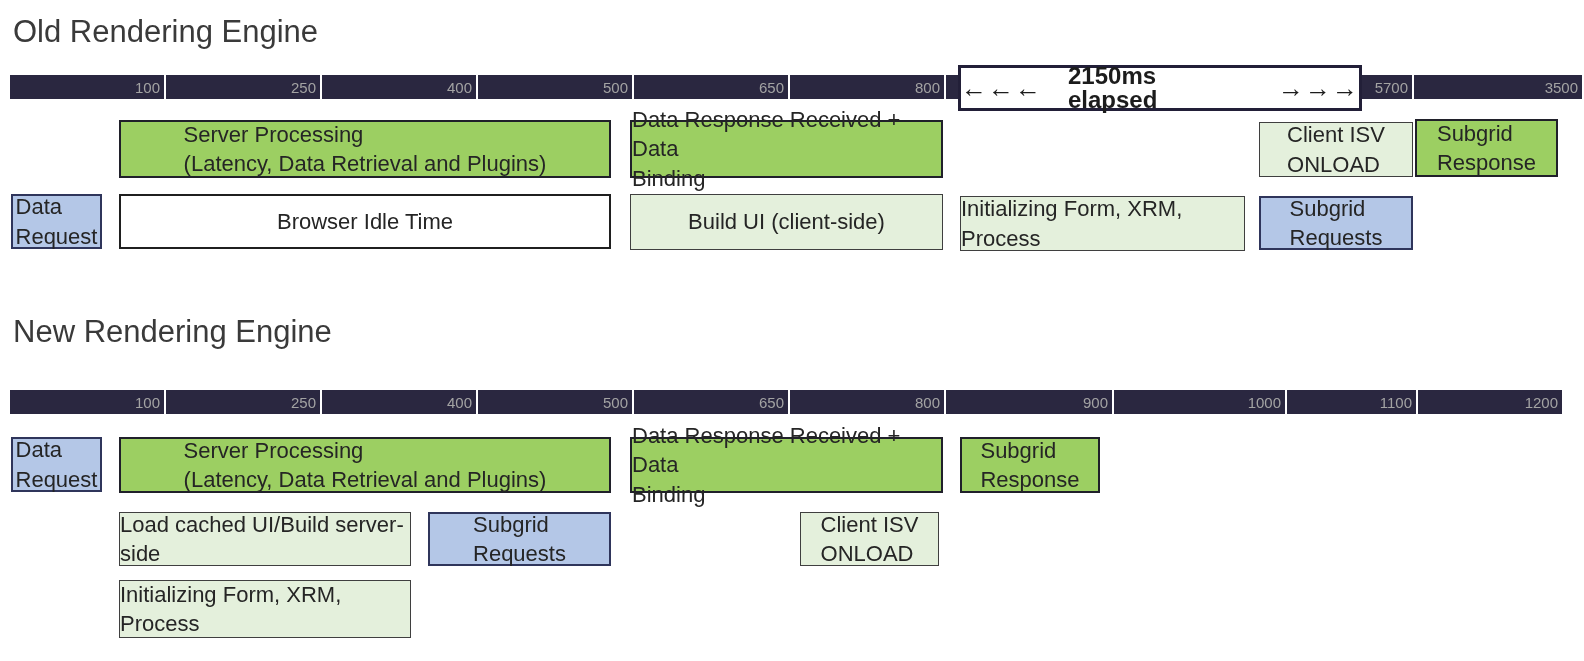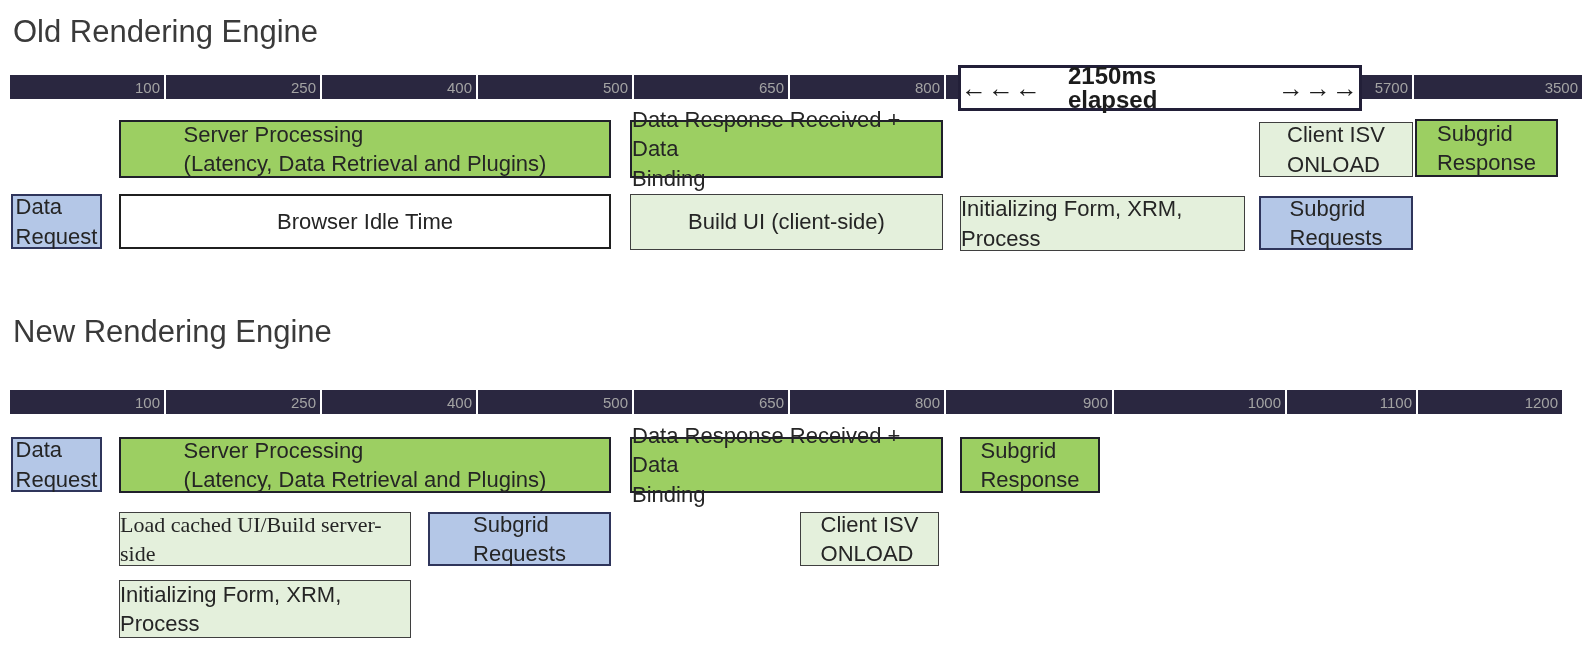--- a/index.html
+++ b/index.html
@@ -170,19 +170,19 @@
     <div class="box" style="left: 1259px; top: 196px; width: 154px; height: 54px; background: rgb(180, 199, 231); border: 2px solid rgb(47, 53, 91);">Subgrid
 Requests</div>
     <div class="box" style="left: 11px; top: 437px; width: 91px; height: 55px; background: rgb(180, 199, 231); border: 2px solid rgb(47, 53, 91);">Data
 Request</div>
     <div class="box" style="left: 119px; top: 437px; width: 492px; height: 56px; background: rgb(156, 207, 98); border: 2px solid rgb(32, 32, 42);">Server Processing
 (Latency, Data Retrieval and Plugins)</div>
     <div class="box" style="left: 630px; top: 437px; width: 313px; height: 56px; background: rgb(156, 207, 98); border: 2px solid rgb(32, 32, 42);">Data Response Received + Data
 Binding</div>
     <div class="box" style="left: 960px; top: 437px; width: 140px; height: 56px; background: rgb(156, 207, 98); border: 2px solid rgb(32, 32, 42);">Subgrid
 Response</div>
-    <div class="box" style="left: 119px; top: 512px; width: 292px; height: 54px; background: rgb(228, 240, 220); border: 1.5px solid rgb(63, 63, 63); font-family: Liberation Serif, serif;">Load cached UI/Build server-side</div>
+    <div class="box" style="left: 119px; top: 512px; width: 292px; height: 54px; background: rgb(228, 240, 220); border: 1.5px solid rgb(63, 63, 63);">Load cached UI/Build server-side</div>
     <div class="box" style="left: 428px; top: 512px; width: 183px; height: 54px; background: rgb(180, 199, 231); border: 2px solid rgb(47, 53, 91);">Subgrid
 Requests</div>
     <div class="box" style="left: 800px; top: 512px; width: 139px; height: 54px; background: rgb(228, 240, 220); border: 1.5px solid rgb(63, 63, 63);">Client ISV
 ONLOAD</div>
     <div class="box" style="left: 119px; top: 580px; width: 292px; height: 58px; background: rgb(228, 240, 220); border: 1.5px solid rgb(63, 63, 63);">Initializing Form, XRM, Process</div>
   </div>
 
 </body></html>

